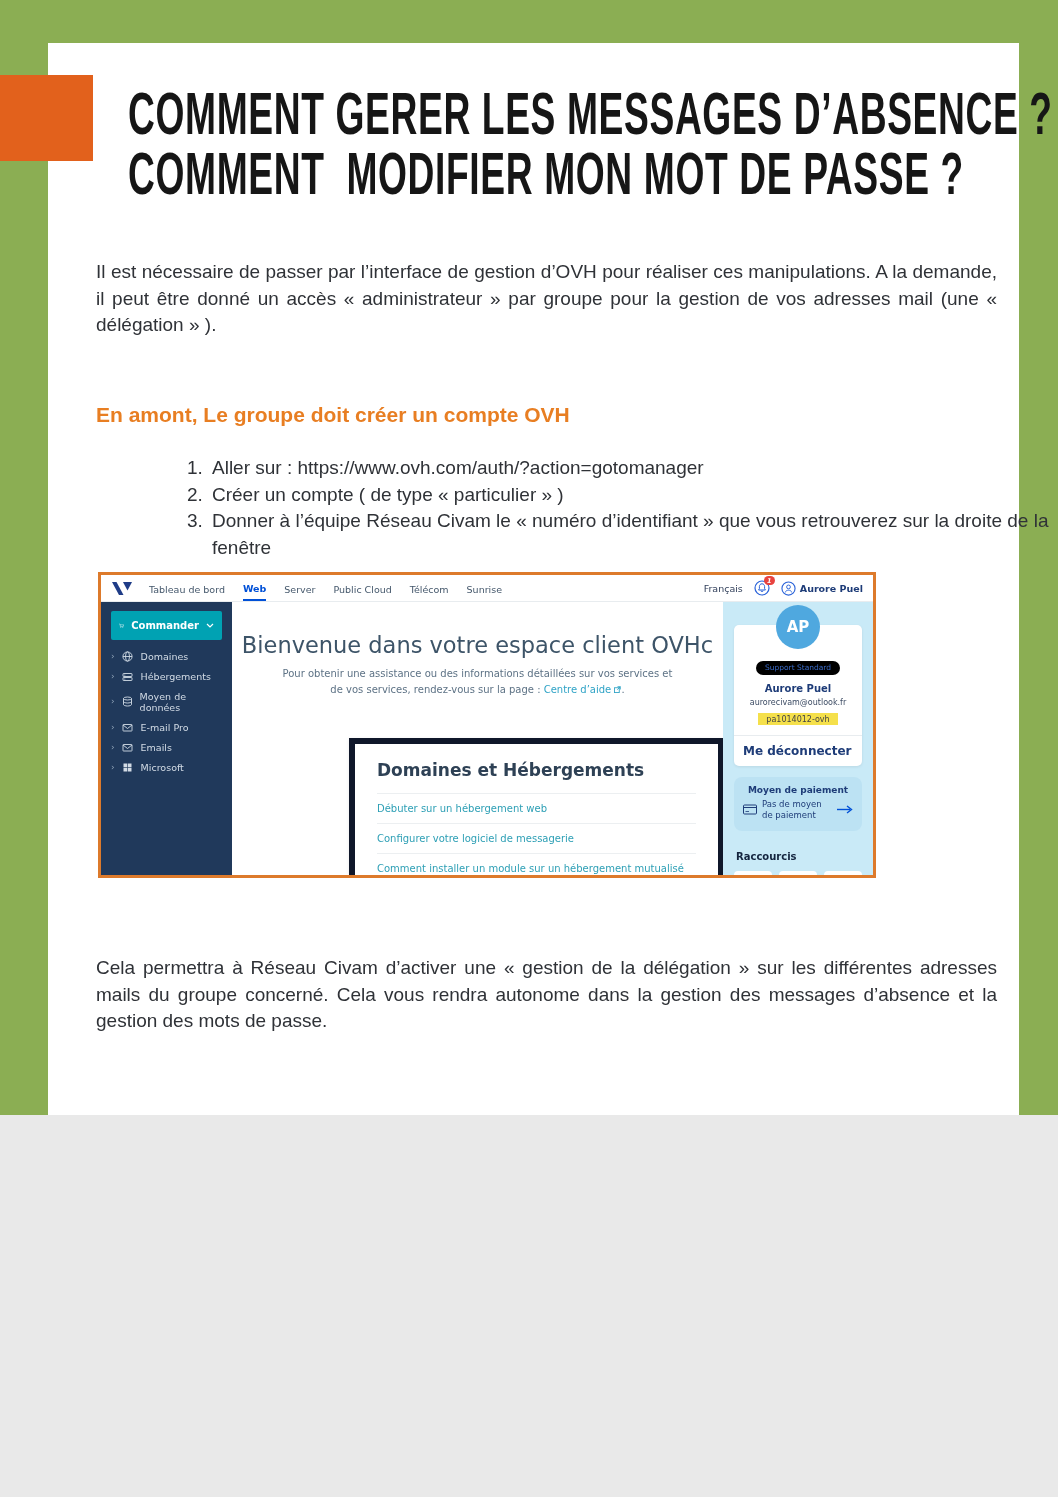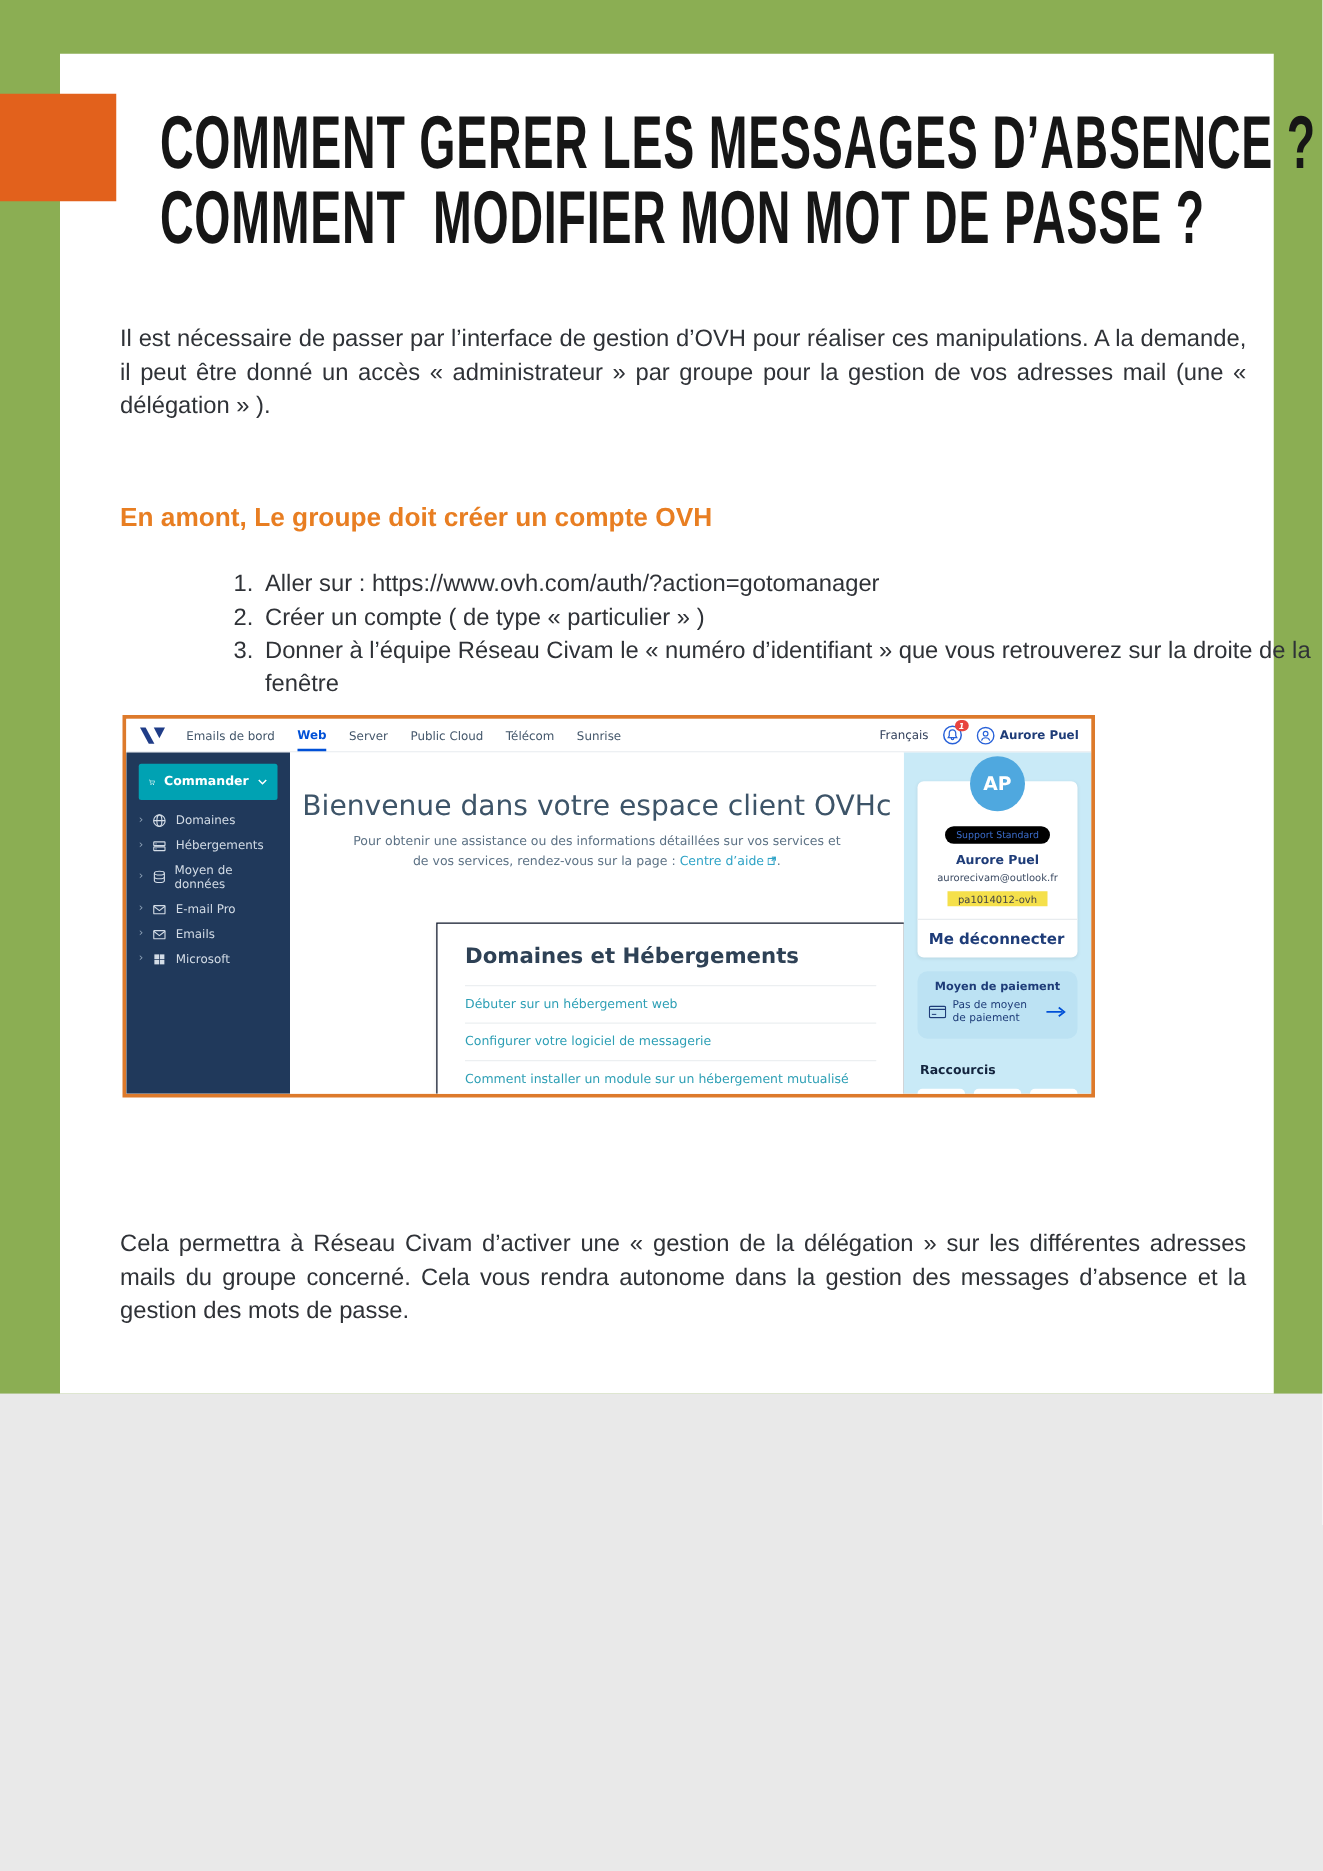--- a/index.html
+++ b/index.html
@@ -7,21 +7,21 @@
   .white-area{position:absolute;left:48px;top:43px;width:971px;height:1425px;background:#ffffff;}
   .orange-block{position:absolute;left:0;top:75px;width:93px;height:86px;background:var(--accent-orange,#E2611C);z-index:5;}
 
   
   .doc-title{position:absolute;left:80px;top:41px;margin:0;}
   .title-line{display:block;white-space:pre;font-weight:700;color:#161616;font-size:60px;line-height:60px;letter-spacing:1px;transform:scaleX(0.62);transform-origin:0 50%;}
   .intro{position:absolute;left:48px;top:216px;width:901px;margin:0;font-size:19px;line-height:26.5px;color:#2F3237;text-align:justify;}
   .section-heading{position:absolute;left:48px;top:360px;margin:0;font-size:21px;font-weight:700;color:var(--heading-orange,#E87E22);}
   .steps{position:absolute;left:48px;top:412px;width:901px;margin:0;padding-left:112px;font-size:19px;line-height:26.5px;color:#2F3237;}
   .steps li{padding-left:4px;}
-  .outro{position:absolute;left:48px;top:940px;width:901px;margin:0;font-size:19px;line-height:26.5px;color:#2F3237;text-align:justify;}
+  .outro{position:absolute;left:48px;top:912px;width:901px;margin:0;font-size:19px;line-height:26.5px;color:#2F3237;text-align:justify;}
 
   
   .shot{position:absolute;left:50px;top:529px;width:778px;height:306px;background:#fff;border:3px solid #DD7A2B;box-sizing:border-box;overflow:hidden;font-family:"DejaVu Sans",sans-serif;}
   .shot-header{height:27px;display:flex;align-items:center;padding:0 10px;border-bottom:1px solid #E8ECEF;background:#fff;box-sizing:border-box;}
   .ovh-logo{margin-right:16px;display:flex;align-items:center;}
   .shot-nav{display:flex;gap:18px;font-size:9.5px;color:#44576B;height:100%;align-items:center;}
   .nav-item{padding:8px 0 5px;cursor:pointer;}
   .nav-item.active{color:#0050D7;border-bottom:2px solid #0050D7;font-weight:600;}
   .header-right{margin-left:auto;display:flex;align-items:center;gap:11px;font-size:9.5px;color:#33415C;}
   .user-chip{display:flex;align-items:center;gap:4px;font-weight:700;color:#1E3C78;}
@@ -35,21 +35,21 @@
   .side-menu{list-style:none;margin:4px 0 0;padding:0;}
   .side-item{display:flex;align-items:center;gap:7px;padding:4.5px 10px;font-size:9.5px;color:#D3DCE6;cursor:pointer;}
   .side-chev{color:#8FA3B8;font-size:9px;line-height:9px;}
   .side-icon{display:flex;width:12px;justify-content:center;}
 
   .shot-main{flex:1;position:relative;overflow:hidden;background:#fff;}
   .welcome{text-align:center;margin-top:30px;}
   .welcome-title{font-size:22.5px;font-weight:400;color:#3D5468;margin:0 0 9px;white-space:nowrap;}
   .welcome p{font-size:10px;color:#5D7285;margin:2px 0;line-height:14px;white-space:nowrap;}
   .help-link{color:#2FA3C6;text-decoration:none;cursor:pointer;}
-  .dom-card{position:absolute;left:117px;right:-1px;top:136px;bottom:-20px;background:#fff;border:1px solid #0f172a;box-shadow:0 1px 4px rgba(0,0,0,0.08);padding:16px 22px 0;}
+  .dom-card{position:absolute;left:117px;right:-1px;top:136px;bottom:-20px;background:#fff;border:6px solid #0f172a;box-shadow:0 1px 4px rgba(0,0,0,0.08);padding:16px 22px 0;}
   .dom-title{margin:0 0 13px;font-size:17px;color:#2E4155;font-weight:700;}
   .dom-row{display:block;font-size:10px;color:#2D9FB5;padding:9px 0;border-top:1px solid #ECEFF1;text-decoration:none;cursor:pointer;}
 
   .shot-panel{width:150px;flex-shrink:0;background:var(--panel-blue,#C9EAF7);}
   .avatar{width:44px;height:44px;border-radius:50%;background:#4FA8DF;color:#fff;font-size:15px;font-weight:700;display:flex;align-items:center;justify-content:center;margin:3px auto 0;position:relative;z-index:2;}
   .profile-card{background:#fff;border-radius:5px;margin:-24px 11px 0;padding:30px 9px 8px;text-align:center;position:relative;z-index:1;box-shadow:0 1px 3px rgba(0,0,0,0.08);}
   .support-badge{display:inline-block;background:#000000;color:#3A6BC9;font-size:7.5px;font-weight:400;padding:2.5px 9px;border-radius:9px;}
   .profile-name{font-size:10px;font-weight:700;color:#1E3C78;margin-top:8px;}
   .profile-email{font-size:8px;color:#3C4B63;margin-top:4px;}
   .customer-id{display:inline-block;background:var(--highlight-yellow,#F5E04B);font-size:8px;color:#444;padding:1.5px 8px;margin-top:4px;}
@@ -97,21 +97,21 @@
     <div class="shot">
 
       <div class="shot-header">
         <span class="ovh-logo">
           <svg width="22" height="15" viewBox="0 0 22 15">
               <path d="M1 1 L8 14 L12.5 14 L5.5 1 Z" fill="#1F3C87"></path>
               <path d="M12 1 L16.5 9.5 L21 1 Z" fill="#1F3C87"></path>
             </svg>
         </span>
         <nav class="shot-nav">
-          <span class="nav-item">Emails de bord</span>
+          <span class="nav-item">Tableau de bord</span>
           <span class="nav-item active">Web</span>
           <span class="nav-item">Server</span>
           <span class="nav-item">Public Cloud</span>
           <span class="nav-item">Télécom</span>
           <span class="nav-item">Sunrise</span>
         </nav>
         <div class="header-right">
           <span>Français</span>
           <span class="bell">
             <svg width="16" height="16" viewBox="0 0 16 16">

